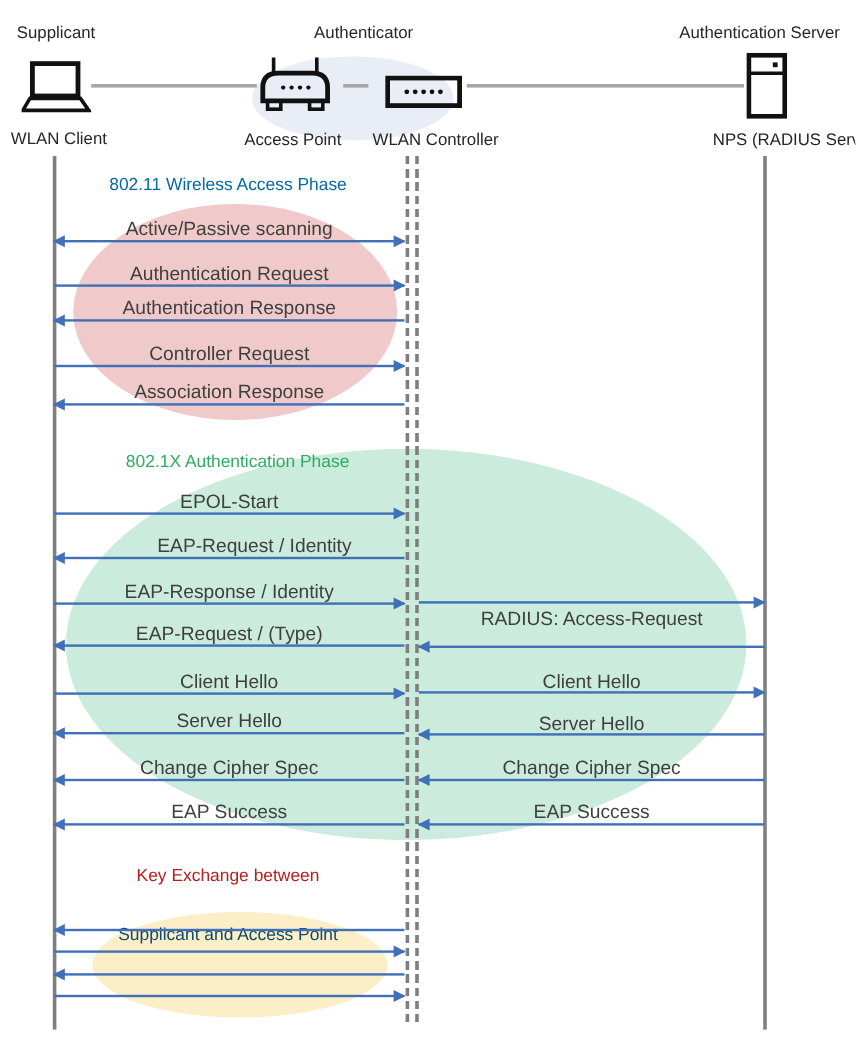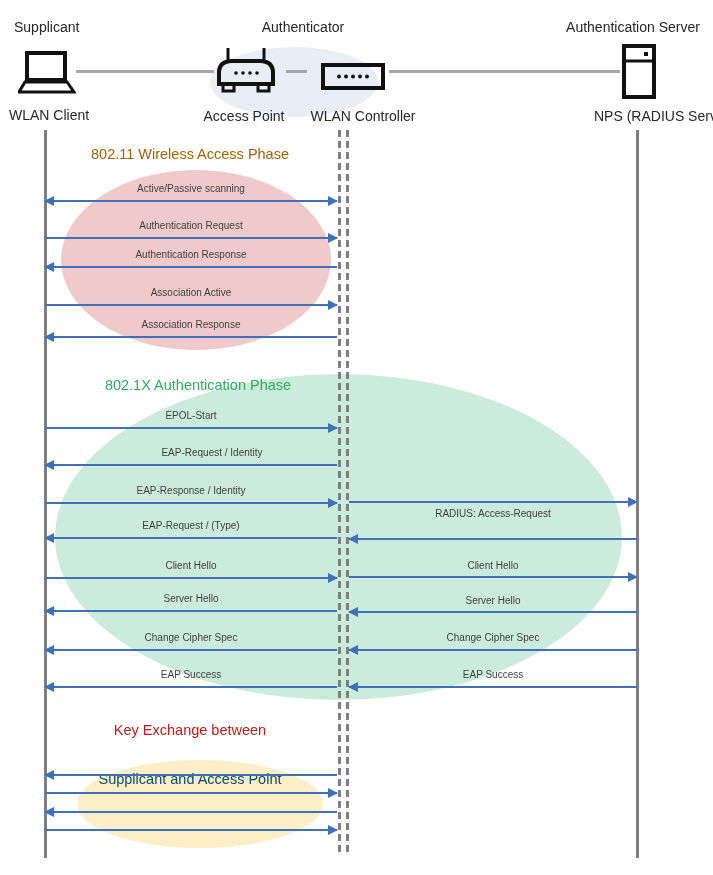--- a/index.html
+++ b/index.html
@@ -22,21 +22,21 @@
     height:722px;
   }
   
   .phase-ellipse{position:absolute;border-radius:50%;}
   .ellipse-1{left:61px;top:170px;width:270px;height:180px;}
   .ellipse-2{left:55px;top:374px;width:567px;height:326px;}
   .ellipse-3{left:77px;top:760px;width:246px;height:88px;}
   
   .phase-title{position:absolute;font-size:14.5px;white-space:nowrap;transform:translateX(-50%);}
   
-  .msg-label{position:absolute;transform:translateX(-50%);font-size:10px;color:#3f3f3f;white-space:nowrap;}
+  .msg-label{position:absolute;transform:translateX(-50%);font-size:16px;color:#3f3f3f;white-space:nowrap;}
   .arrow{position:absolute;height:2px;background:#4070b8;}
   .arrow .head{position:absolute;width:0;height:0;border-top:5px solid transparent;border-bottom:5px solid transparent;top:-4px;}
   .arrow .head-right{right:-1px;border-left:10px solid #4070b8;}
   .arrow .head-left{left:-1px;border-right:10px solid #4070b8;}
   .aL{left:45px;width:292px;}
   .aR{left:349px;width:288px;}
   .icon{position:absolute;}
 </style>
 </head>
 <body>
@@ -91,42 +91,42 @@
 
   <div class="phase-ellipse ellipse-1" style="background:#f0caca;"></div>
   <div class="phase-ellipse ellipse-2" style="background:#cbebdc;"></div>
   <div class="phase-ellipse ellipse-3" style="background:#fcefc7;"></div>
 
   <div class="lifeline" style="left:44px;"></div>
   <div class="lifeline dashed" style="left:338px;"></div>
   <div class="lifeline dashed" style="left:346px;"></div>
   <div class="lifeline" style="left:636px;"></div>
 
-  <div class="phase-title" style="left:190px;top:146px;color:#a16207;">802.11 Wireless Access Phase</div>
+  <div class="phase-title" style="left:190px;top:146px;color:#0369a1;">802.11 Wireless Access Phase</div>
   <div class="phase-title" style="left:198px;top:377px;color:#2ead5f;">802.1X Authentication Phase</div>
   <div class="phase-title" style="left:190px;top:722px;color:#b91c1c;">Key Exchange between</div>
   <div class="phase-title" style="left:190px;top:771px;color:#0c4a6e;">Supplicant and Access Point</div>
 
   <div class="msg-label" style="left:191px;top:183px;">Active/Passive scanning</div>
   <div class="arrow aL" style="top:200px;">
       <span class="head head-left"></span>
       <span class="head head-right"></span>
     </div>
 
   <div class="msg-label" style="left:191px;top:220px;">Authentication Request</div>
   <div class="arrow aL" style="top:237px;">
       <span class="head head-right"></span>
     </div>
 
   <div class="msg-label" style="left:191px;top:249px;">Authentication Response</div>
   <div class="arrow aL" style="top:266px;">
       <span class="head head-left"></span>
     </div>
 
-  <div class="msg-label" style="left:191px;top:287px;">Association Active</div>
+  <div class="msg-label" style="left:191px;top:287px;">Controller Request</div>
   <div class="arrow aL" style="top:304px;">
       <span class="head head-right"></span>
     </div>
 
   <div class="msg-label" style="left:191px;top:319px;">Association Response</div>
   <div class="arrow aL" style="top:336px;">
       <span class="head head-left"></span>
     </div>
 
   <div class="msg-label" style="left:191px;top:410px;">EPOL-Start</div>

